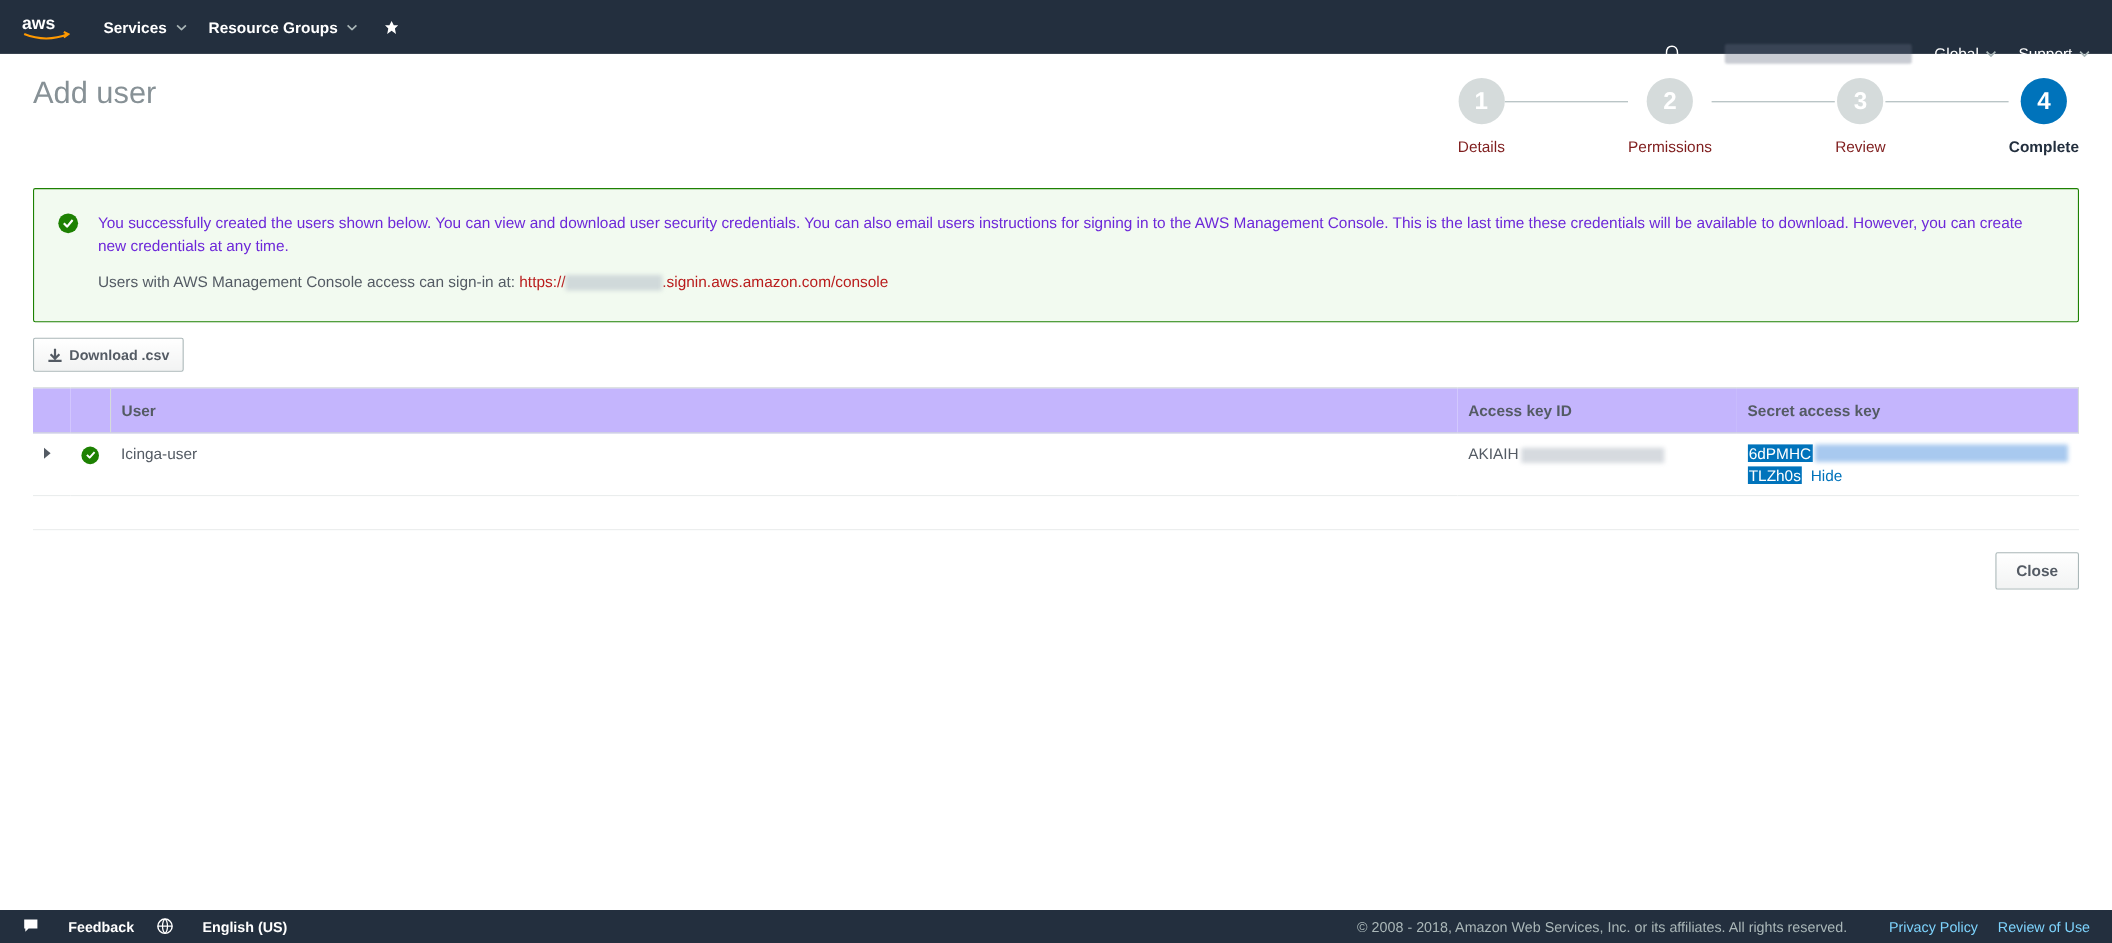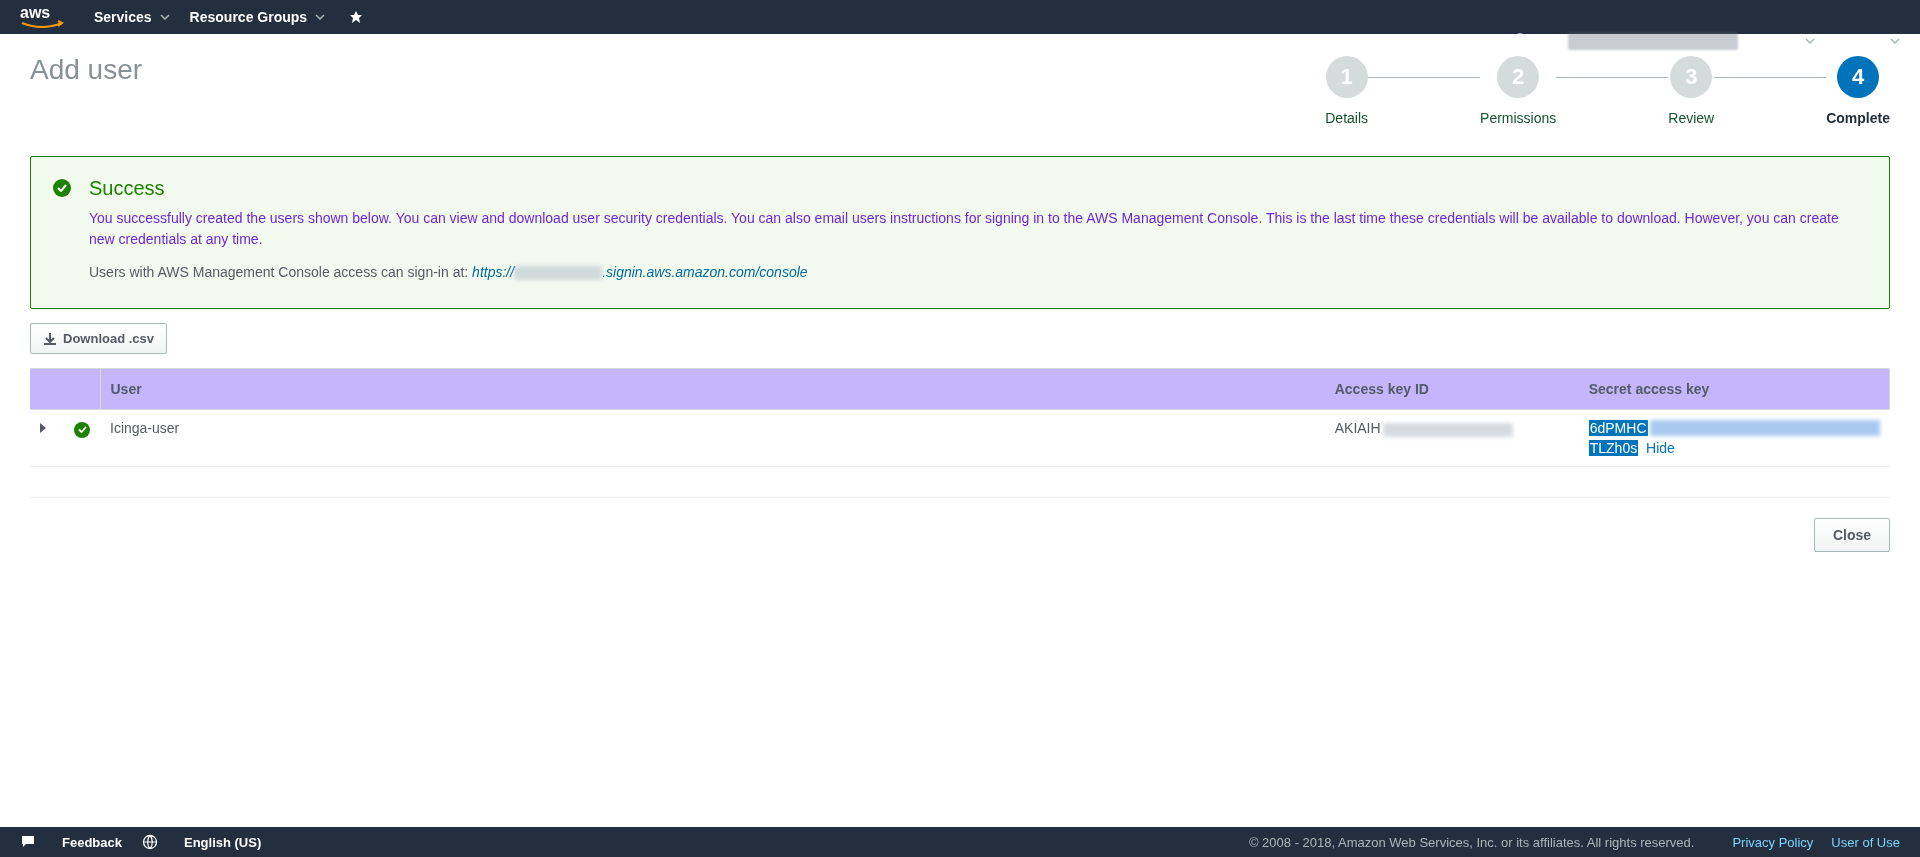--- a/index.html
+++ b/index.html
@@ -1,41 +1,41 @@
 <!DOCTYPE html>
 <html><head>
 <meta charset="utf-8">
 <style>
 * { box-sizing: border-box; margin: 0; padding: 0; }
 body { font-family: "Amazon Ember", "Helvetica Neue", Arial, sans-serif; font-size: 14px; color: #232f3e; background: #fff; }
-.topnav { background: #232f3e; height: 34px; display: flex; align-items: center; padding: 0 20px; color: #fff; }
+.topnav { background: #232f3e; height: 49px; display: flex; align-items: center; padding: 0 20px; color: #fff; }
 .topnav .logo { margin-right: 30px; }
 .topnav .nav-item { display: flex; align-items: center; color: #fff; font-weight: bold; font-size: 14px; margin-right: 20px; cursor: pointer; }
 .topnav .nav-item .caret { margin-left: 8px; }
 .topnav .spacer { flex: 1; }
 .topnav .right-item { display: flex; align-items: center; color: #fff; font-size: 14px; margin-left: 20px; cursor: pointer; margin-top: 48px; }
 .topnav .bell { margin-right: 20px; }
 .topnav .blurred { background: rgba(100,110,130,0.35); border-radius: 2px; height: 18px; width: 170px; filter: blur(1px); }
 .page { padding: 20px 30px 30px 30px; }
 .header-row { display: flex; align-items: flex-start; }
 .page-title { font-size: 28px; font-weight: 300; color: #879196; }
 .wizard { margin-left: auto; display: flex; align-items: flex-start; padding-top: 2px; }
 .wizard .step { display: flex; flex-direction: column; align-items: center; position: relative; }
 .wizard .circle { width: 42px; height: 42px; border-radius: 50%; background: #d5dbdb; color: #fff; font-size: 22px; font-weight: bold; display: flex; align-items: center; justify-content: center; }
 .wizard .step.active .circle { background: #0073bb; }
-.wizard .step .label { margin-top: 12px; font-size: 14px; color: #14532d; }
+.wizard .step .label { margin-top: 12px; font-size: 14px; color: #7f1d1d; }
 .wizard .step.active .label { font-weight: bold; color: #232f3e; }
 .wizard .line { height: 1px; background: #aab7b8; width: 112px; margin-top: 21px; }
 .success-box { border: 1px solid #1d8102; background: #f2faf0; border-radius: 2px; padding: 20px 22px 28px 22px; margin-top: 30px; display: flex; }
 .success-box .icon-col { width: 36px; flex-shrink: 0; padding-top: 2px; }
 .success-check { width: 18px; height: 18px; border-radius: 50%; background: #1d8102; display: inline-flex; align-items: center; justify-content: center; color: #fff; font-size: 12px; }
 .success-box h2 { color: #1d8102; font-size: 20px; font-weight: 400; margin-bottom: 8px; }
 .success-box p { color: #6d28d9; line-height: 1.5; margin-bottom: 14px; }
 .success-box .signin-line { color: #545b64; }
-.success-box a { color: #0369a1; text-decoration: none; font-style: italic; }
+.success-box a { color: #b91c1c; text-decoration: none; }
 .inline-blur { display: inline-block; background: rgba(180,190,200,0.55); width: 88px; height: 14px; vertical-align: middle; filter: blur(2px); border-radius: 1px; }
 .download-btn { margin-top: 14px; display: inline-flex; align-items: center; background: linear-gradient(#fff,#f2f3f3); border: 1px solid #aab7b8; border-radius: 2px; padding: 7px 12px; font-weight: bold; color: #545b64; cursor: pointer; font-size: 13px; }
 .download-btn .dl-icon { margin-right: 6px; }
 .users-table { width: 100%; border-collapse: collapse; margin-top: 14px; }
 .users-table thead th { background: #c4b5fd; border-top: 1px solid #d5dbdb; border-bottom: 1px solid #d5dbdb; text-align: left; font-weight: bold; color: #545b64; padding: 12px 10px; font-size: 14px; }
 .users-table thead th.col-user { border-left: 1px solid #d5dbdb; }
 .users-table thead th.col-secret { border-right: 1px solid #d5dbdb; }
 .users-table tbody td { padding: 10px 10px; border-bottom: 1px solid #eaeded; vertical-align: top; color: #545b64; }
 .users-table .col-expand { width: 34px; }
 .users-table .col-status { width: 36px; }
@@ -148,21 +148,20 @@
 
   <div class="success-box">
     <div class="icon-col">
       <span class="success-check">
         <svg width="10" height="8" viewBox="0 0 10 8">
             <path d="M1 4 L4 7 L9 1" stroke="#fff" stroke-width="2" fill="none"></path>
           </svg>
       </span>
     </div>
     <div>
-      <h2>Success</h2>
       <p>You successfully created the users shown below. You can view and download user security credentials. You can also email users instructions for signing in to the AWS Management Console. This is the last time these credentials will be available to download. However, you can create new credentials at any time.</p>
       <div class="signin-line">
         <span>Users with AWS Management Console access can sign-in at: </span>
         <a href="#"><span>https://</span><span class="inline-blur"></span><span>.signin.aws.amazon.com/console</span></a>
       </div>
     </div>
   </div>
 
   <button class="download-btn">
     <span class="dl-icon">
@@ -234,14 +233,14 @@
       <svg width="16" height="16" viewBox="0 0 16 16">
           <circle cx="8" cy="8" r="6.5" stroke="#fff" stroke-width="1.3" fill="none"></circle>
           <path d="M1.5 8 L14.5 8 M8 1.5 C5 4 5 12 8 14.5 M8 1.5 C11 4 11 12 8 14.5" stroke="#fff" stroke-width="1.1" fill="none"></path>
         </svg>
     </span>
     <span style="font-weight:bold;">English (US)</span>
   </div>
   <div class="spacer"></div>
   <span class="copyright">© 2008 - 2018, Amazon Web Services, Inc. or its affiliates. All rights reserved.</span>
   <span class="flink">Privacy Policy</span>
-  <span class="flink">User of Use</span>
+  <span class="flink">Review of Use</span>
 </div>
 
 </body></html>

